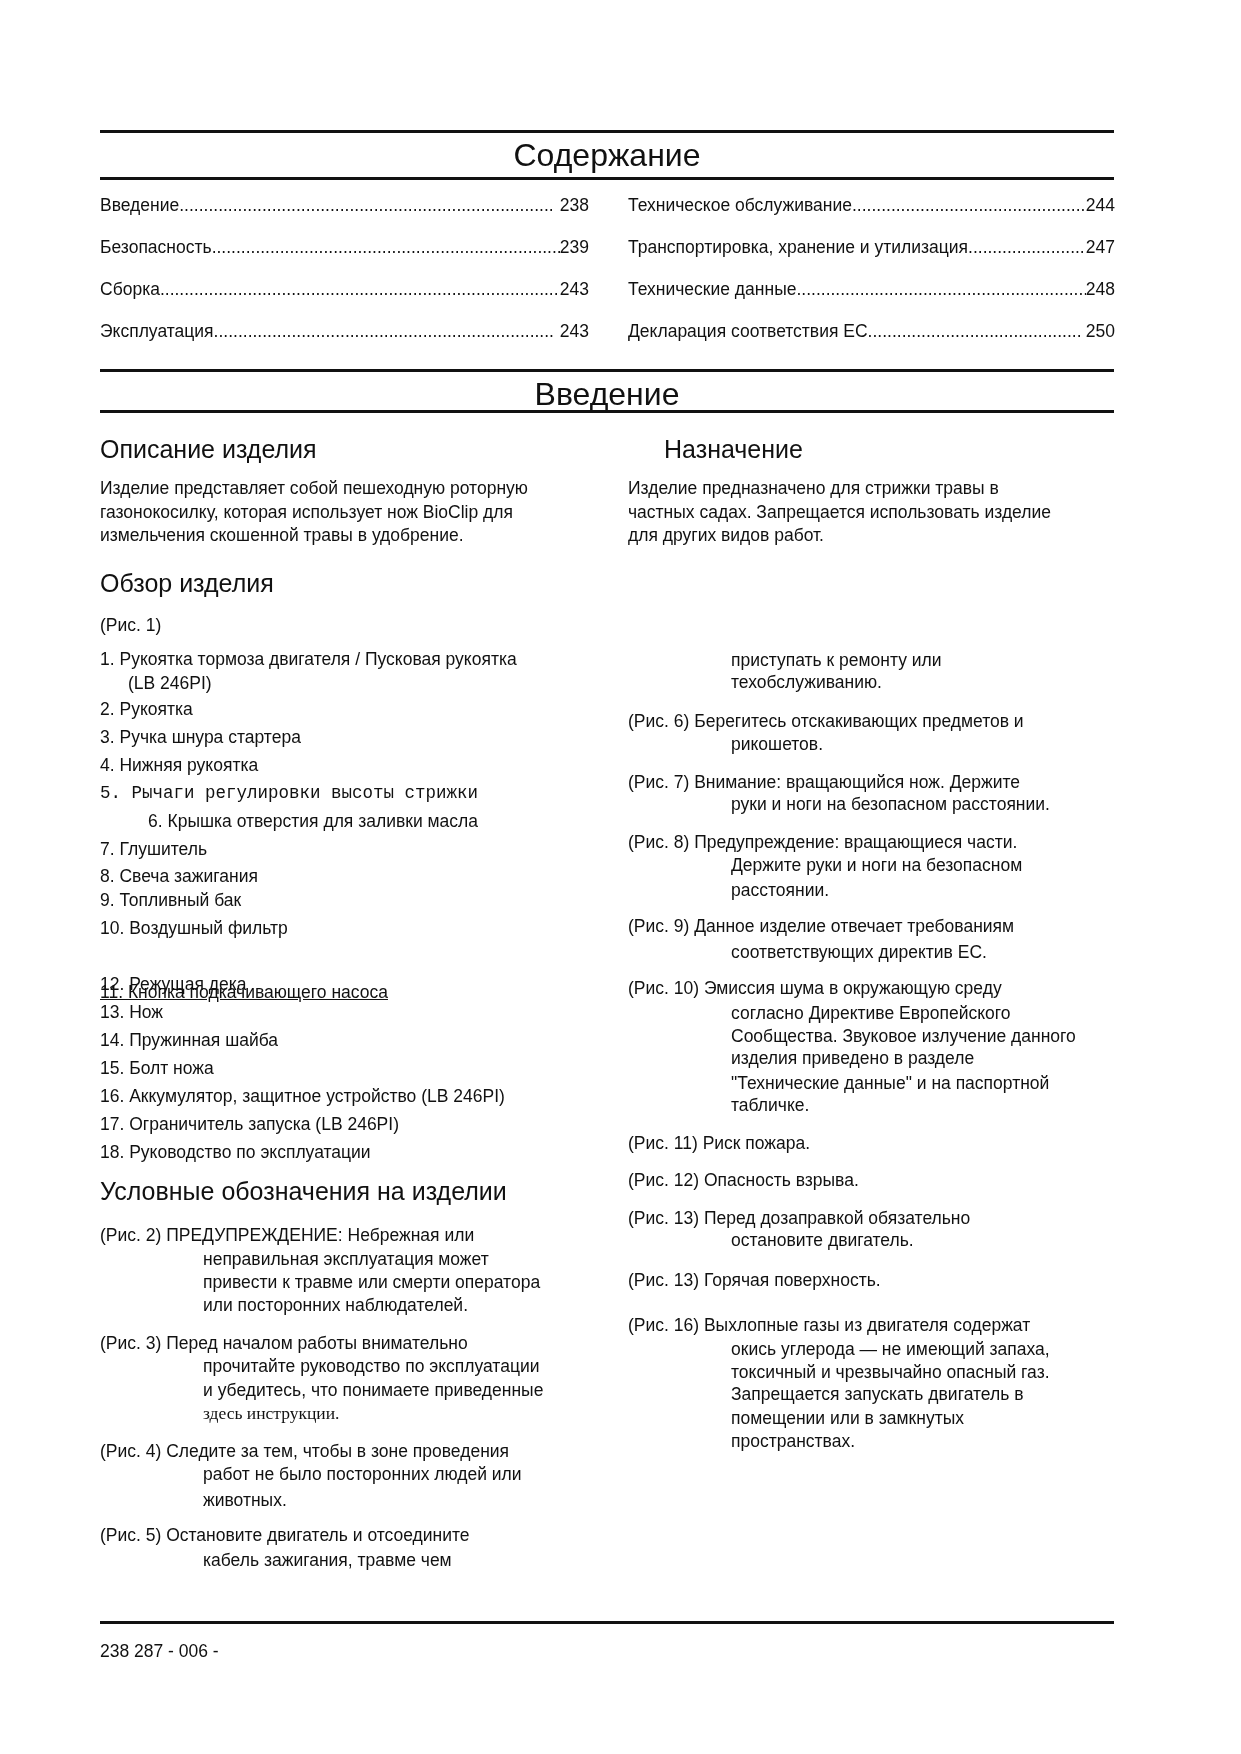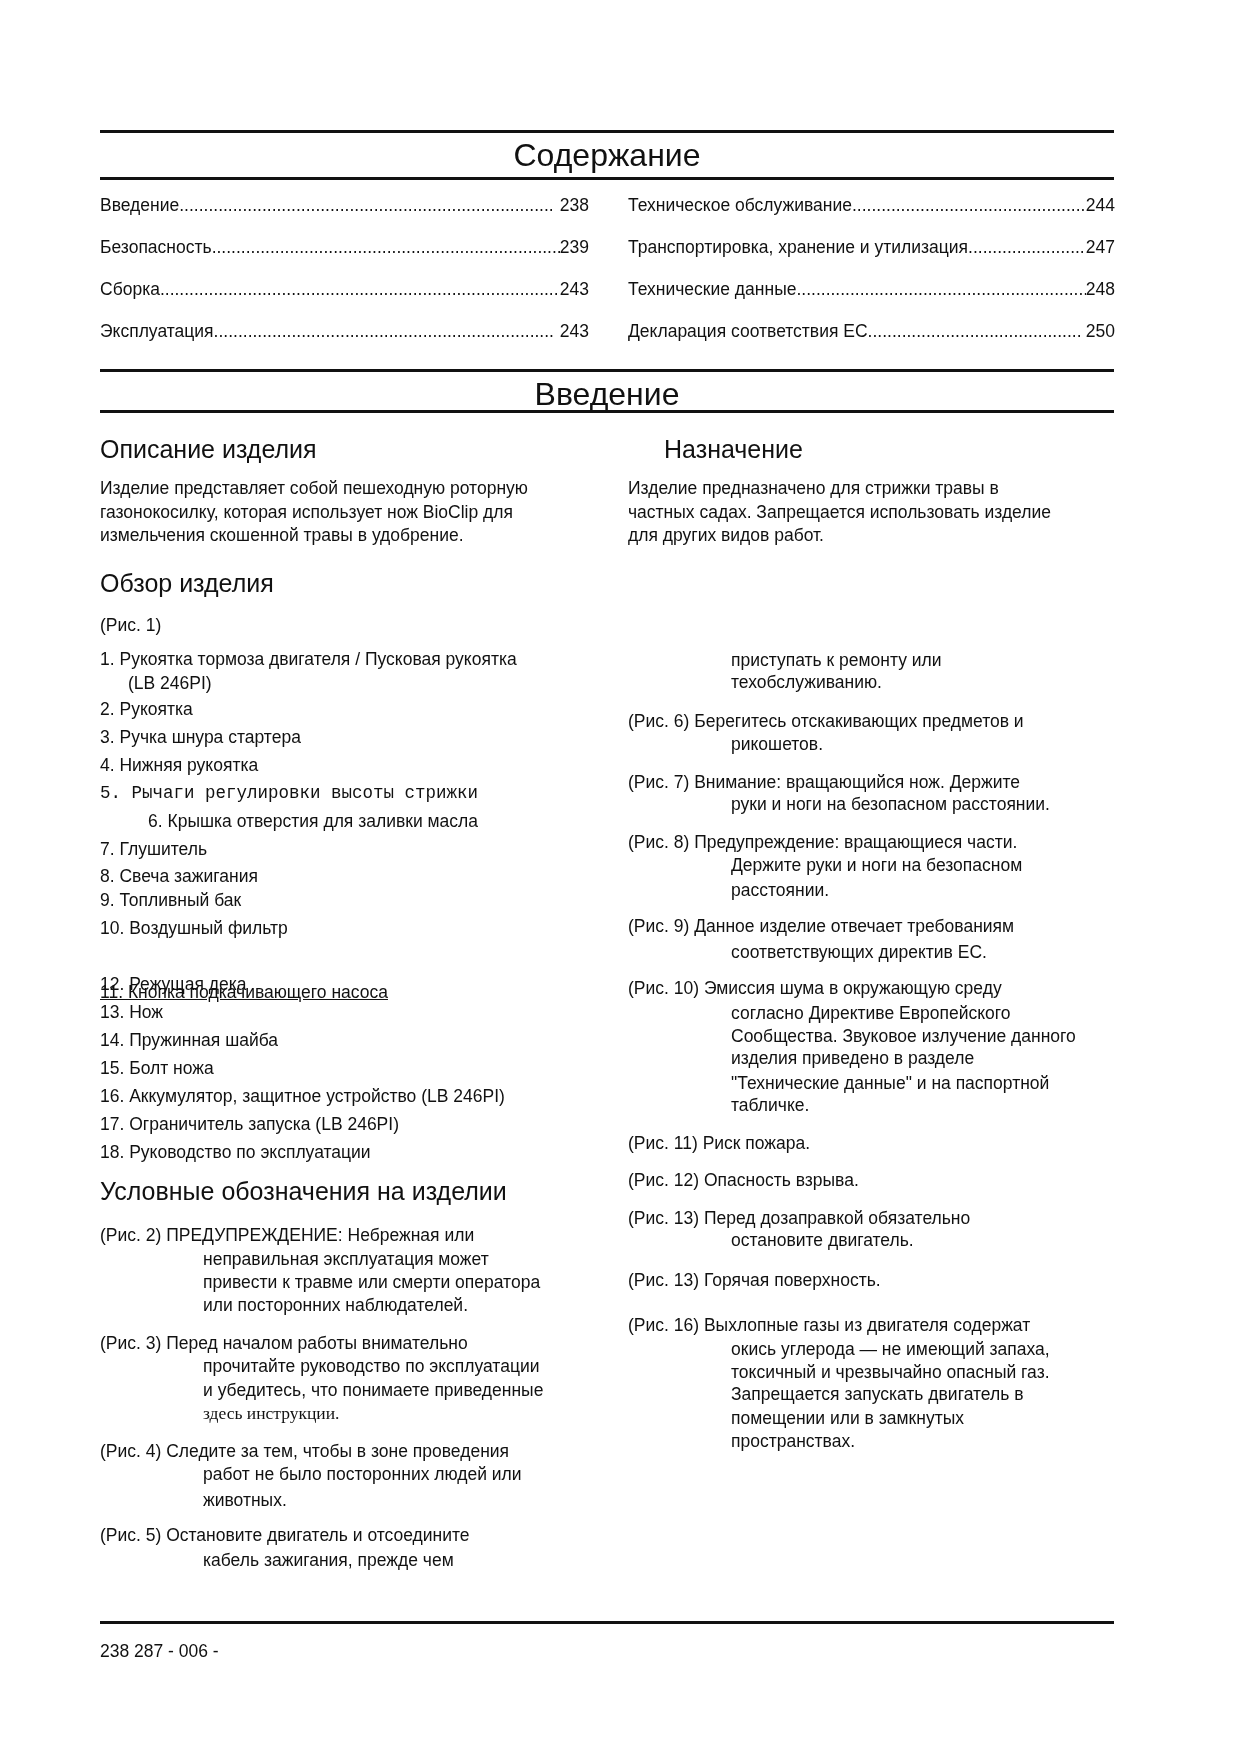--- a/index.html
+++ b/index.html
@@ -113,21 +113,21 @@
 <div class="line" style="left:100px;top:1332px;"><span>(Рис. 3)</span> <span>Перед началом работы внимательно</span></div>
 <div class="line" style="left:203px;top:1355px;">прочитайте руководство по эксплуатации</div>
 <div class="line" style="left:203px;top:1379px;">и убедитесь, что понимаете приведенные</div>
 <div class="line" style="left:203px;top:1402px;font-family:Liberation Serif, serif;">здесь инструкции.</div>
 
 <div class="line" style="left:100px;top:1440px;"><span>(Рис. 4)</span> <span>Следите за тем, чтобы в зоне проведения</span></div>
 <div class="line" style="left:203px;top:1463px;">работ не было посторонних людей или</div>
 <div class="line" style="left:203px;top:1489px;">животных.</div>
 
 <div class="line" style="left:100px;top:1524px;"><span>(Рис. 5)</span> <span>Остановите двигатель и отсоедините</span></div>
-<div class="line" style="left:203px;top:1549px;">кабель зажигания, прежде чем</div>
+<div class="line" style="left:203px;top:1549px;">кабель зажигания, травме чем</div>
 
 <div class="line" style="left:731px;top:649px;">приступать к ремонту или</div>
 <div class="line" style="left:731px;top:671px;">техобслуживанию.</div>
 
 <div class="line" style="left:628px;top:710px;"><span>(Рис. 6)</span> <span>Берегитесь отскакивающих предметов и</span></div>
 <div class="line" style="left:731px;top:733px;">рикошетов.</div>
 
 <div class="line" style="left:628px;top:771px;"><span>(Рис. 7)</span> <span>Внимание: вращающийся нож. Держите</span></div>
 <div class="line" style="left:731px;top:793px;text-align:center;">руки и ноги на безопасном расстоянии.</div>
 

